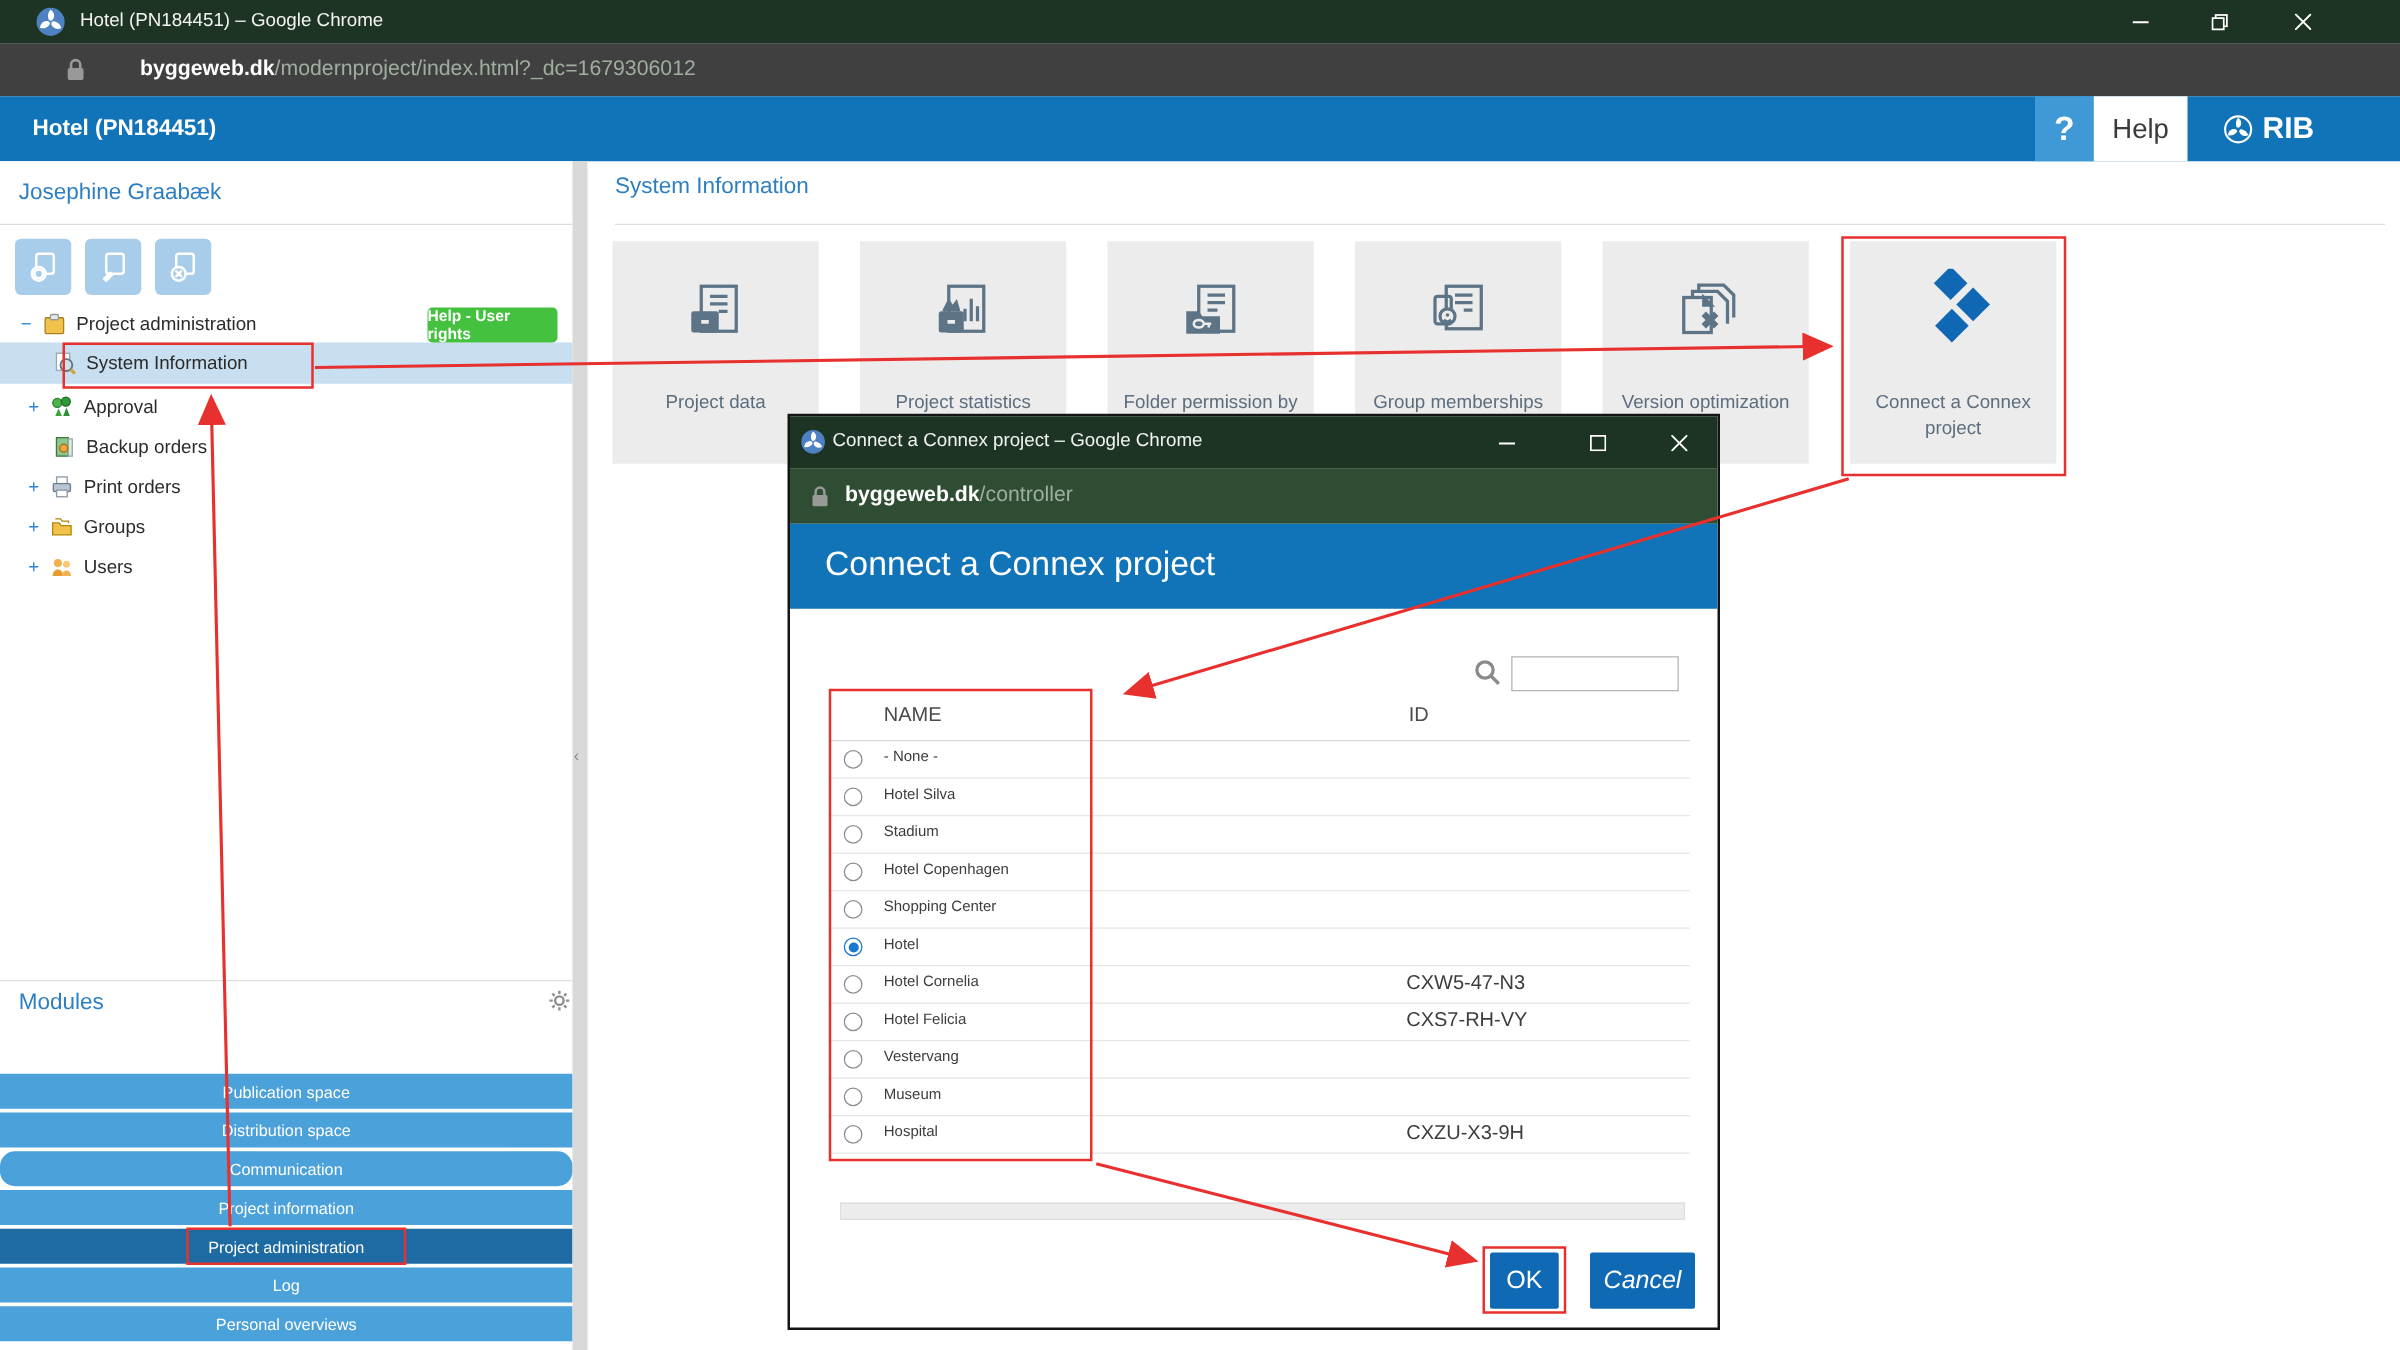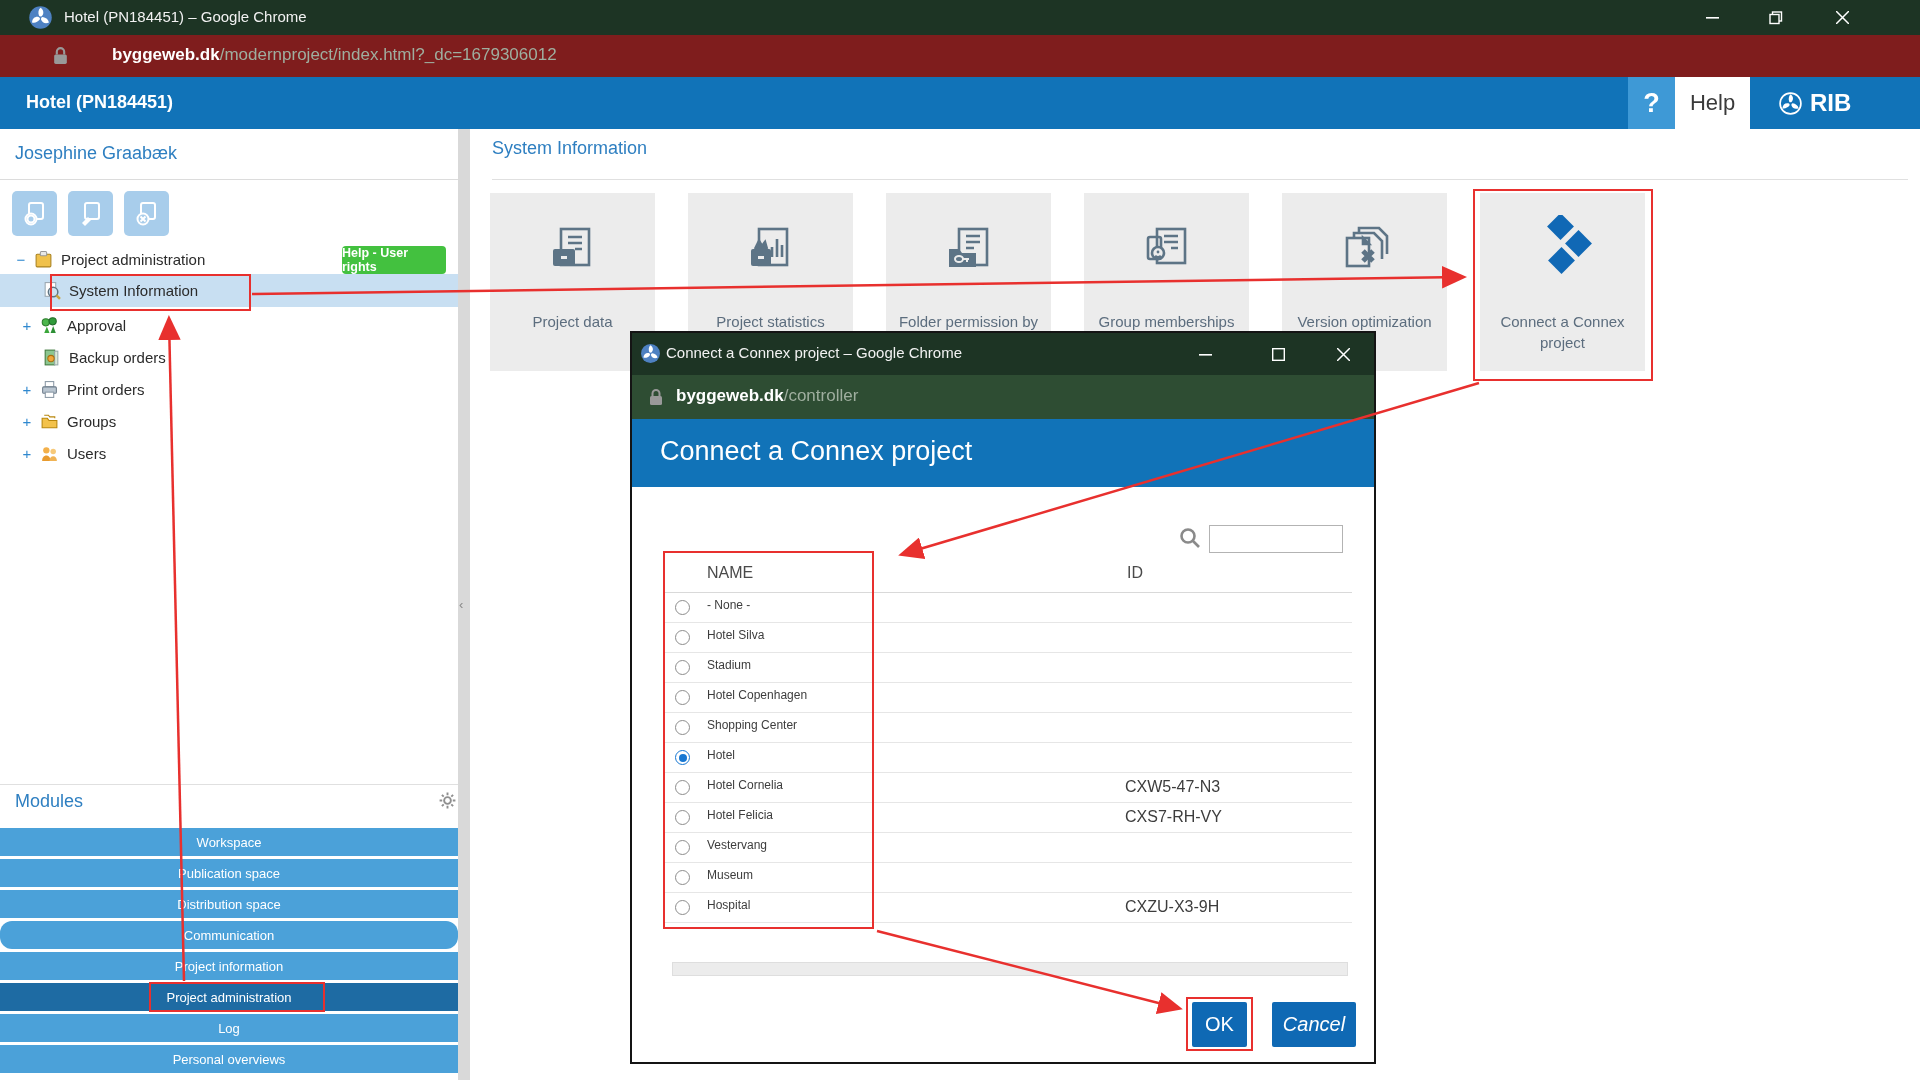--- a/index.html
+++ b/index.html
@@ -3,21 +3,21 @@
 <meta charset="utf-8">
 <style>
   * { margin:0; padding:0; box-sizing:border-box; }
   html,body { width:1920px; height:1080px; overflow:hidden; background:#fff;
               font-family:"Liberation Sans", sans-serif; }
   #screen { position:absolute; inset:0; width:1920px; height:1080px; background:#fff; }
 
   
   .titlebar { position:absolute; left:0; top:0; width:1920px; height:35px; background:#1d3424; }
   .titlebar .ttext { position:absolute; left:64px; top:8px; color:#f2f2f2; font-size:15px; }
-  .urlbar { position:absolute; left:0; top:35px; width:1920px; height:42px; background:#7f1d1d; }
+  .urlbar { position:absolute; left:0; top:35px; width:1920px; height:42px; background:#404040; }
   .urltext { position:absolute; top:10px; font-size:17px; color:#fff; font-weight:bold; }
   .urlpath { font-weight:normal; color:#9fae9f; }
   .winbtn { position:absolute; top:0; width:46px; height:35px; display:flex; align-items:center; justify-content:center; }
 
   
   .appheader { position:absolute; left:0; top:77px; width:1920px; height:52px; background:#1173b8; }
   .apptitle { position:absolute; left:26px; top:15px; color:#fff; font-weight:bold; font-size:18px; }
   .helpq { position:absolute; left:1628px; top:0; width:47px; height:52px; background:#3e99d6;
            color:#fff; font-size:27px; font-weight:bold; display:flex; align-items:center; justify-content:center; }
   .helpw { position:absolute; left:1675px; top:0; width:75px; height:52px; background:#fff; color:#3a3a3a;
@@ -253,21 +253,20 @@
     <div class="badge">Help - User rights</div>
 
     <div class="modules-head"></div>
     <span class="modules-title">Modules</span>
     <span style="position:absolute;left:438px;top:662px;">
       <svg width="19" height="19" viewBox="0 0 18 18" stroke="#8f8f8f" stroke-width="1.8" fill="none">
         <circle cx="9" cy="9" r="3.2"></circle>
           <path d="M9 1.5V4M9 14v2.5M1.5 9H4M14 9h2.5M3.7 3.7 5.4 5.4M12.6 12.6l1.7 1.7M14.3 3.7 12.6 5.4M5.4 12.6l-1.7 1.7"></path>
         </svg></span>
 
-    <div class="mod-item" style="top:699px;">Workspace</div>
     <div class="mod-item" style="top:730px;">Publication space</div>
     <div class="mod-item" style="top:761px;">Distribution space</div>
     <div class="mod-item" style="top:792px;border-radius:12px;">Communication</div>
     <div class="mod-item" style="top:823px;">Project information</div>
     <div class="mod-item sel" style="top:854px;">Project administration</div>
     <div class="mod-item" style="top:885px;">Log</div>
     <div class="mod-item" style="top:916px;">Personal overviews</div>
   </div>
 
   <div class="vstrip">

